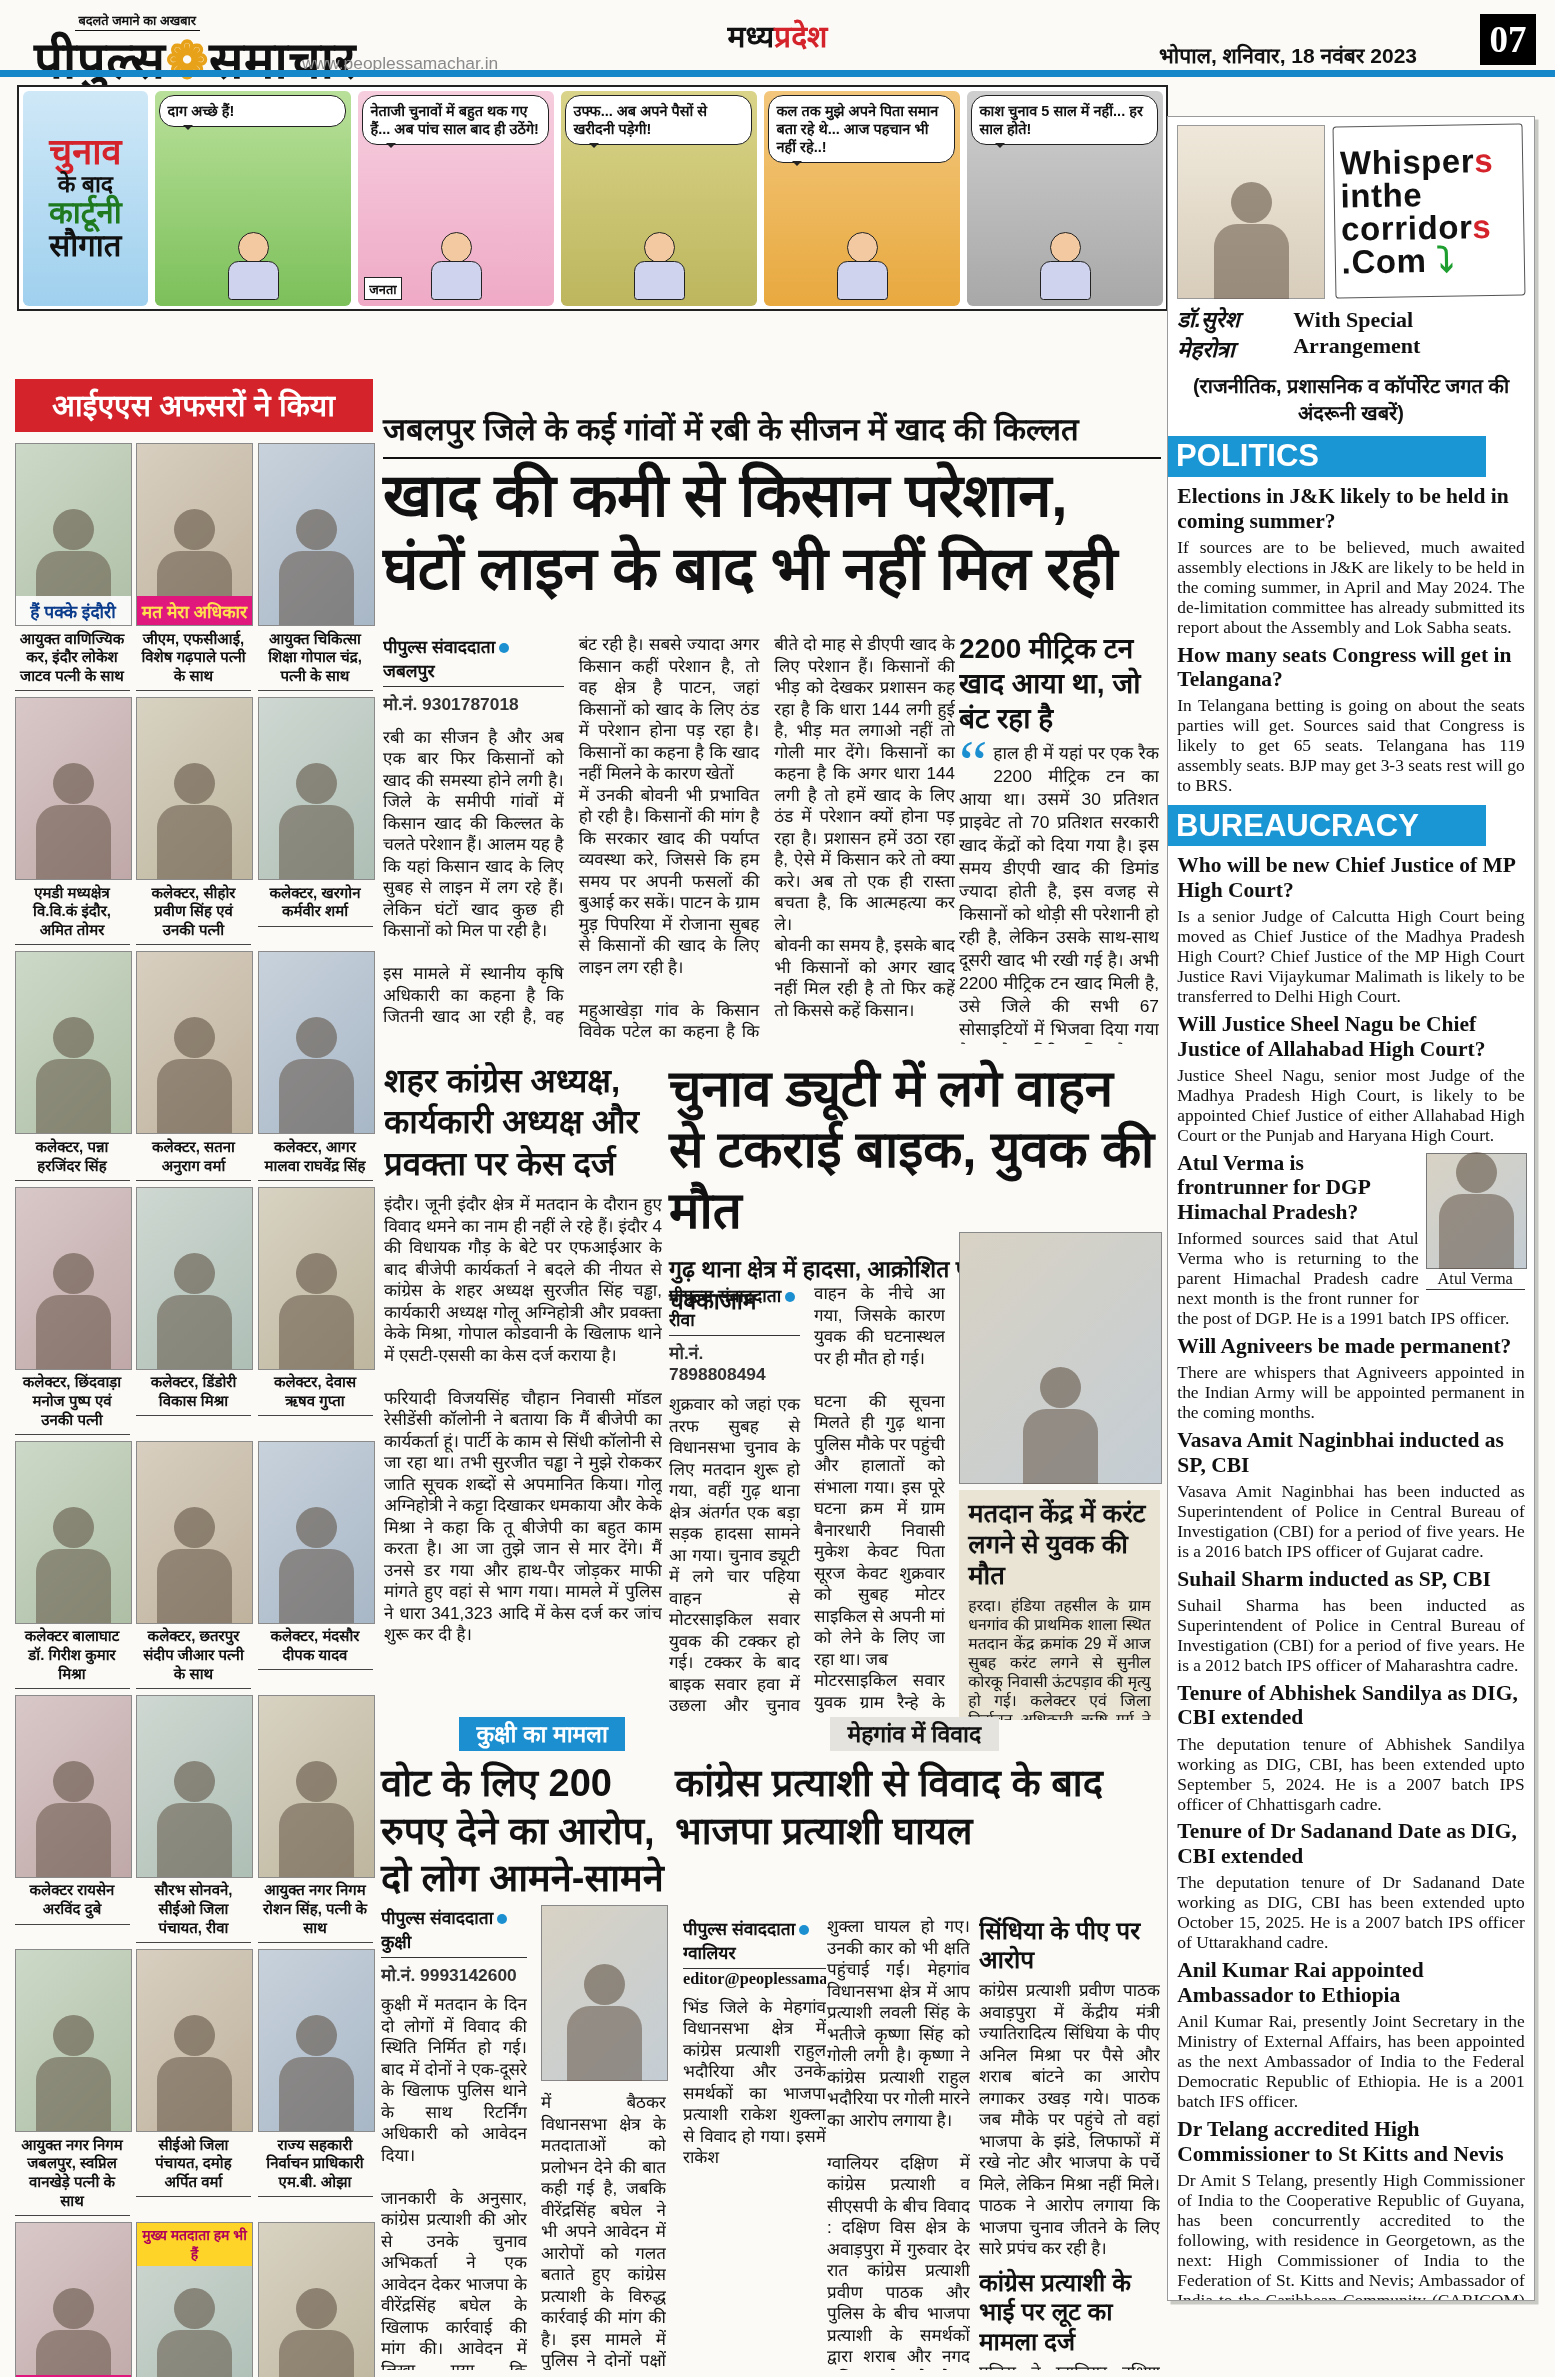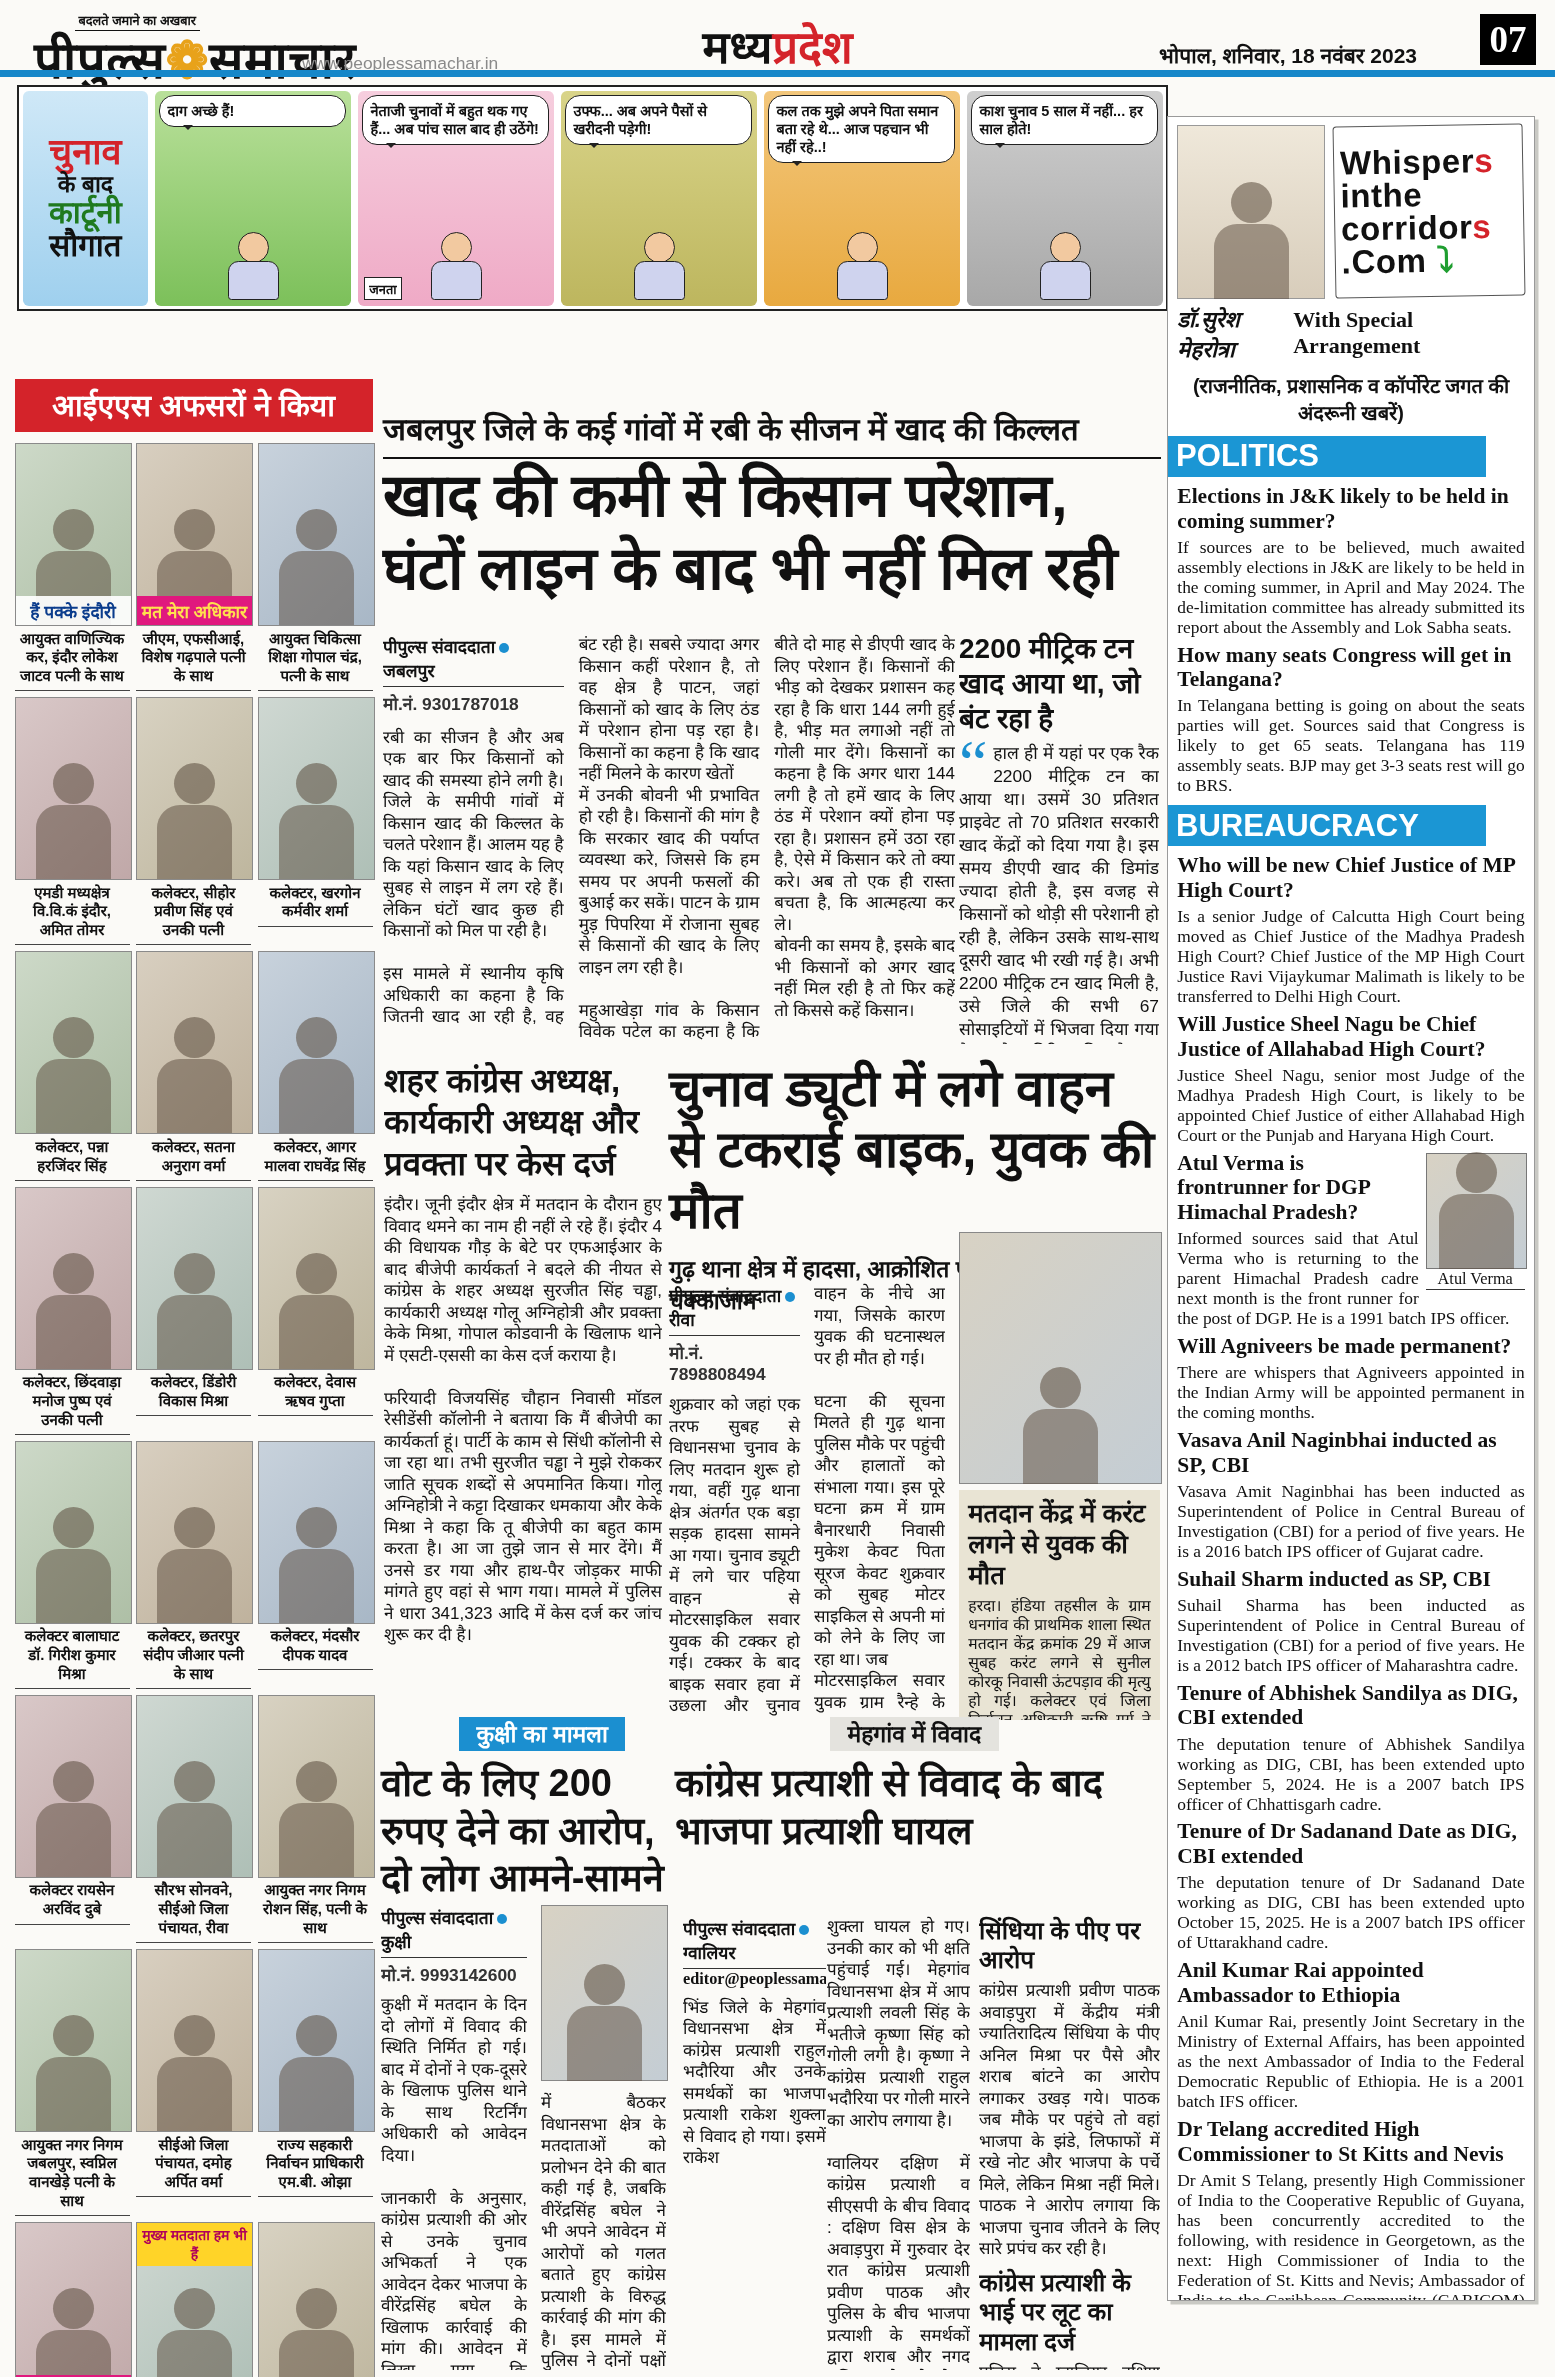--- a/index.html
+++ b/index.html
@@ -3,21 +3,21 @@
 <meta charset="utf-8">
 <style>
   html,body{margin:0;padding:0;background:#e8e8e4;}
   #page{position:relative;width:1555px;height:2377px;background:#fbfaf7;font-family:"Liberation Sans",sans-serif;color:#111;overflow:hidden;}
   .abs{position:absolute;}
   
   #mast-tagline{left:75px;top:10.5px;font-size:12.8px;font-weight:bold;border-bottom:1.7px solid #111;padding:0 3.5px 1.2px;}
   #mast-title{left:34px;top:23px;font-size:51px;font-weight:bold;letter-spacing:0.6px;}
   #mast-wheat{color:#e8a21a;}
   #mast-url{left:302px;top:53px;font-size:17.4px;color:#8a8a8a;}
-  #mast-section{left:0;top:15px;width:1555px;text-align:center;font-size:45px;font-weight:bold;}
+  #mast-section{left:0;top:15px;width:1555px;text-align:center;font-size:30px;font-weight:bold;}
   #mast-section .red{color:#d4232a;}
   #mast-date{left:1103px;top:41px;width:314px;text-align:right;font-size:21px;font-weight:bold;}
   #mast-pagenum{left:1480px;top:14px;width:56px;height:51px;background:#000;color:#fff;font-size:37px;font-weight:bold;text-align:center;line-height:51px;font-family:"Liberation Serif",serif;}
   #mast-rule{left:0;top:70px;width:1555px;height:7px;background:#1687c9;}
   
   #cartoon{left:17.4px;top:85px;width:1147px;height:222px;border:2.3px solid #222;background:#fff;display:flex;}
   .cpanel{position:relative;flex:1;margin:3.5px;border-radius:5.8px;overflow:hidden;}
   #cartoon .title-panel{flex:0 0 125px;display:flex;flex-direction:column;align-items:center;justify-content:center;gap:1px;background:linear-gradient(#cfe8f7,#9fd0ee);}
   .title-panel span{font-weight:bold;line-height:1.05;}
   .bubble{position:absolute;left:4.6px;top:4.6px;right:4.6px;background:#fff;border:1.7px solid #222;border-radius:15px;padding:5.8px 7px;font-size:14.5px;font-weight:bold;line-height:1.25;}
@@ -451,21 +451,21 @@
             <div class="cap">Atul Verma</div>
           </div>
           <h4>Atul Verma is frontrunner for DGP Himachal Pradesh?</h4>
           <p>Informed sources said that Atul Verma who is returning to the parent Himachal Pradesh cadre next month is the front runner for the post of DGP. He is a 1991 batch IPS officer.</p>
         </div>
         <div class="witem">
           <h4>Will Agniveers be made permanent?</h4>
           <p>There are whispers that Agniveers appointed in the Indian Army will be appointed permanent in the coming months.</p>
         </div>
         <div class="witem">
-          <h4>Vasava Anil Naginbhai inducted as SP, CBI</h4>
+          <h4>Vasava Amit Naginbhai inducted as SP, CBI</h4>
           <p>Vasava Amit Naginbhai has been inducted as Superintendent of Police in Central Bureau of Investigation (CBI) for a period of five years. He is a 2016 batch IPS officer of Gujarat cadre.</p>
         </div>
         <div class="witem">
           <h4>Suhail Sharm inducted as SP, CBI</h4>
           <p>Suhail Sharma has been inducted as Superintendent of Police in Central Bureau of Investigation (CBI) for a period of five years. He is a 2012 batch IPS officer of Maharashtra cadre.</p>
         </div>
         <div class="witem">
           <h4>Tenure of Abhishek Sandilya as DIG, CBI extended</h4>
           <p>The deputation tenure of Abhishek Sandilya working as DIG, CBI, has been extended upto September 5, 2024. He is a 2007 batch IPS officer of Chhattisgarh cadre.</p>
         </div>

